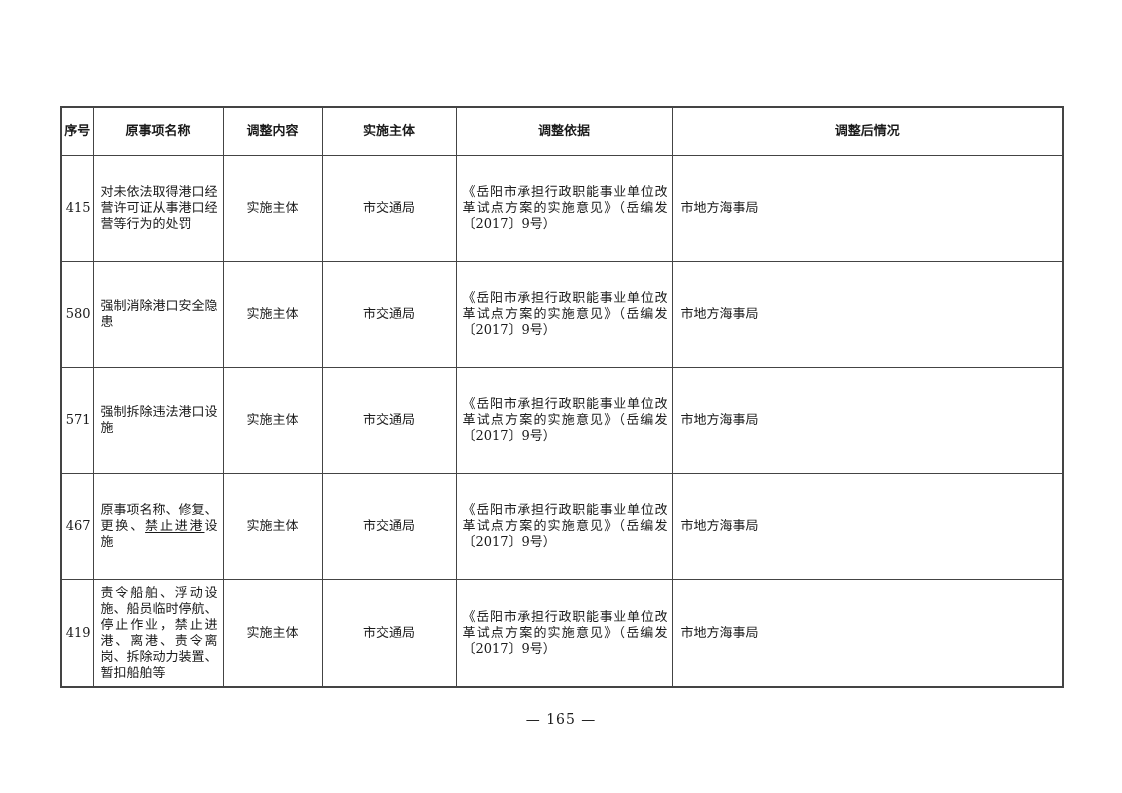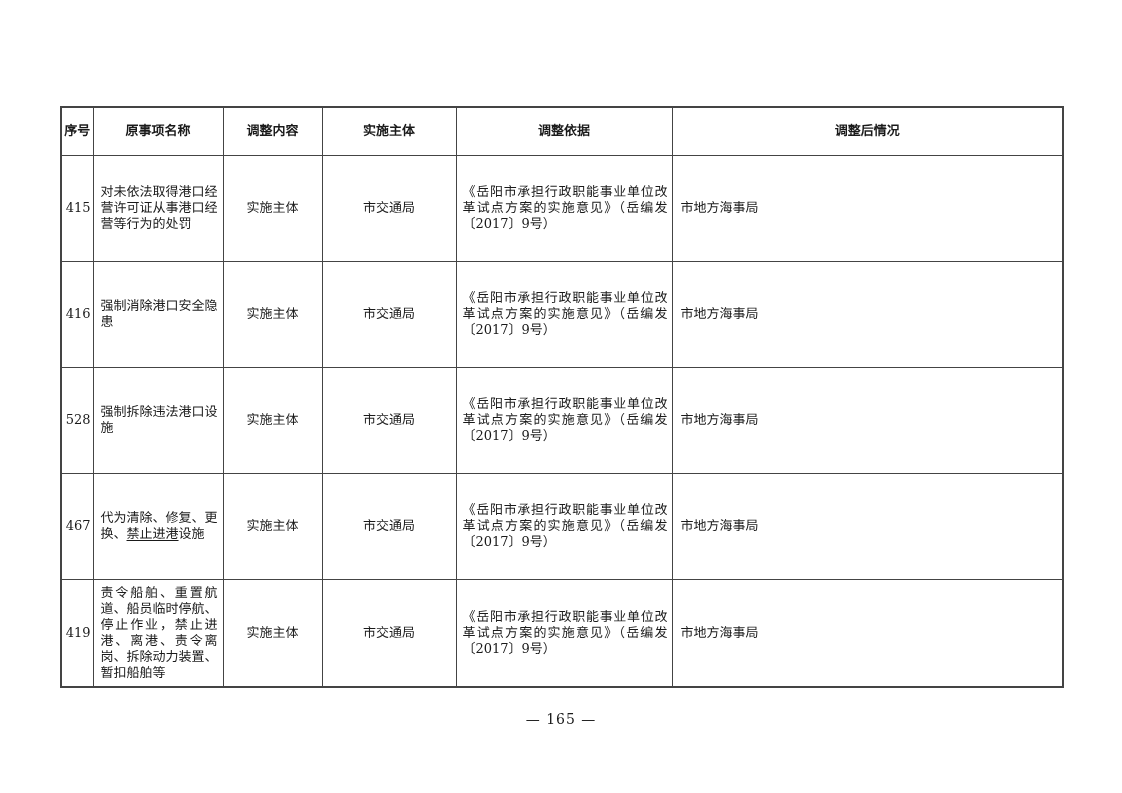--- a/index.html
+++ b/index.html
@@ -92,46 +92,46 @@
     <tbody>
       <tr>
         <td class="c-seq">415</td>
         <td class="c-name">对未依法取得港口经营许可证从事港口经营等行为的处罚</td>
         <td class="c-adjust">实施主体</td>
         <td class="c-subject">市交通局</td>
         <td class="c-basis">《岳阳市承担行政职能事业单位改革试点方案的实施意见》（岳编发〔2017〕9号）</td>
         <td class="c-after">市地方海事局</td>
       </tr>
       <tr>
-        <td class="c-seq">416</td>
+        <td class="c-seq">580</td>
         <td class="c-name">强制消除港口安全隐患</td>
         <td class="c-adjust">实施主体</td>
         <td class="c-subject">市交通局</td>
         <td class="c-basis">《岳阳市承担行政职能事业单位改革试点方案的实施意见》（岳编发〔2017〕9号）</td>
         <td class="c-after">市地方海事局</td>
       </tr>
       <tr>
-        <td class="c-seq">528</td>
+        <td class="c-seq">571</td>
         <td class="c-name">强制拆除违法港口设施</td>
         <td class="c-adjust">实施主体</td>
         <td class="c-subject">市交通局</td>
         <td class="c-basis">《岳阳市承担行政职能事业单位改革试点方案的实施意见》（岳编发〔2017〕9号）</td>
         <td class="c-after">市地方海事局</td>
       </tr>
       <tr>
         <td class="c-seq">467</td>
-        <td class="c-name"><span>代为清除、修复、更换、</span><span class="u">禁止进港</span><span>设施</span></td>
+        <td class="c-name"><span>原事项名称、修复、更换、</span><span class="u">禁止进港</span><span>设施</span></td>
         <td class="c-adjust">实施主体</td>
         <td class="c-subject">市交通局</td>
         <td class="c-basis">《岳阳市承担行政职能事业单位改革试点方案的实施意见》（岳编发〔2017〕9号）</td>
         <td class="c-after">市地方海事局</td>
       </tr>
       <tr>
         <td class="c-seq">419</td>
-        <td class="c-name">责令船舶、重置航道、船员临时停航、停止作业，禁止进港、离港、责令离岗、拆除动力装置、暂扣船舶等</td>
+        <td class="c-name">责令船舶、浮动设施、船员临时停航、停止作业，禁止进港、离港、责令离岗、拆除动力装置、暂扣船舶等</td>
         <td class="c-adjust">实施主体</td>
         <td class="c-subject">市交通局</td>
         <td class="c-basis">《岳阳市承担行政职能事业单位改革试点方案的实施意见》（岳编发〔2017〕9号）</td>
         <td class="c-after">市地方海事局</td>
       </tr>
     </tbody>
   </table>
 
   <div class="footer">— 165 —</div>
 

